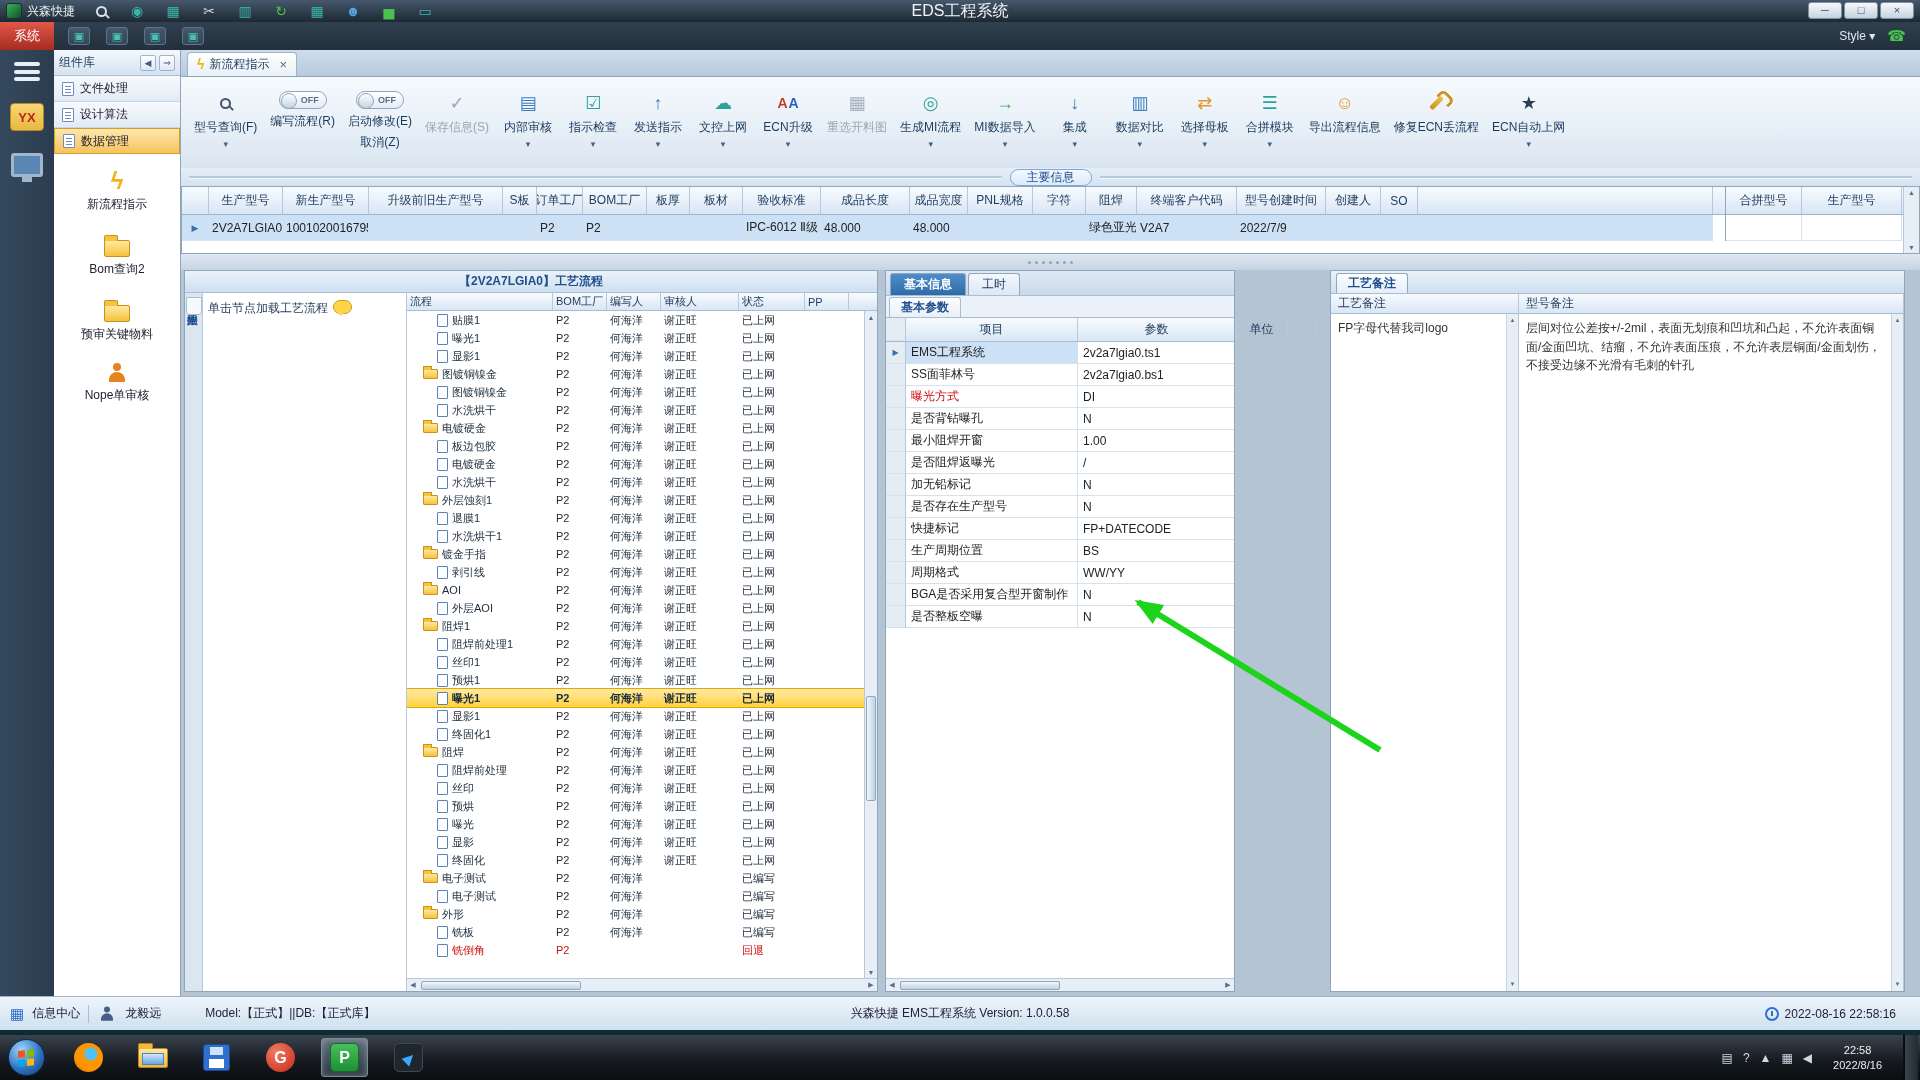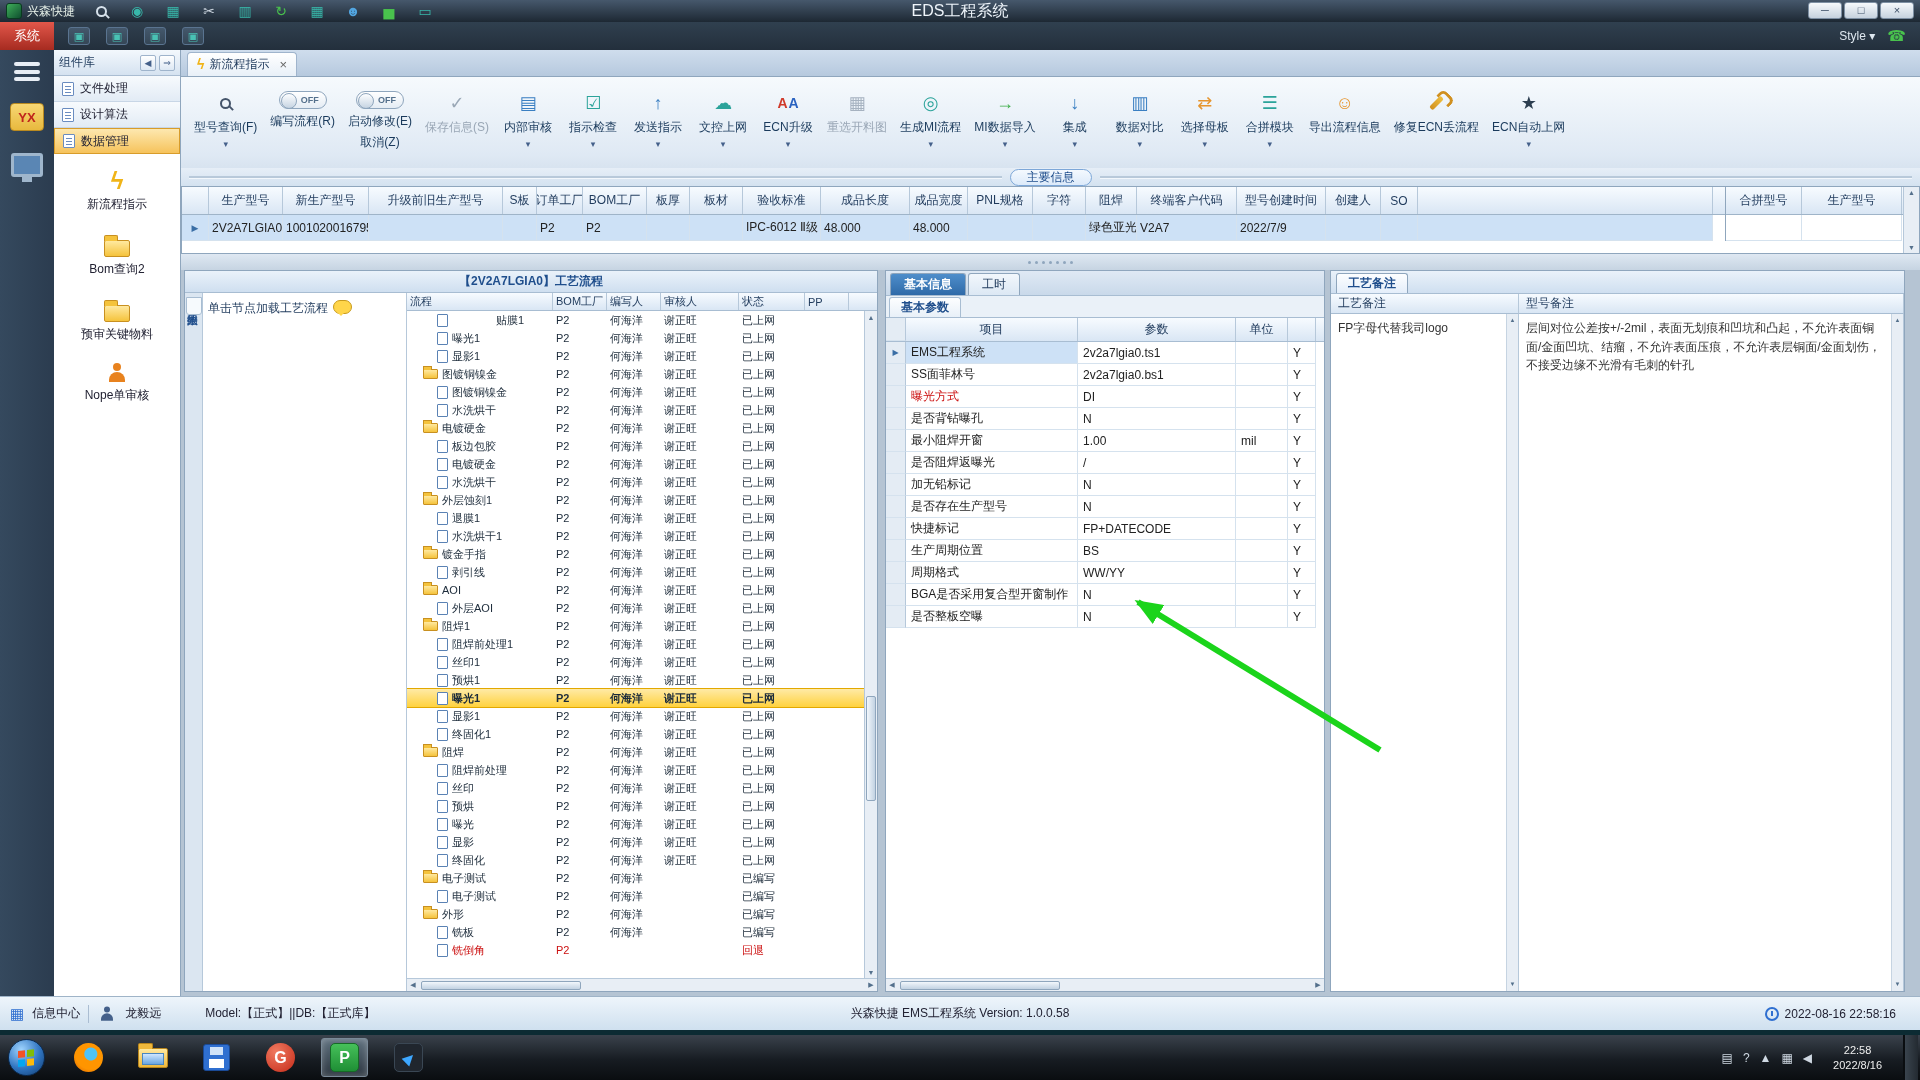--- a/index.html
+++ b/index.html
@@ -123,21 +123,21 @@
   .tree-rows{flex:1;overflow:hidden;}
   .trow{display:flex;height:18px;font-size:11px;color:#1c2b3a;}
   .trow>div{display:flex;align-items:center;padding:0 3px;white-space:nowrap;overflow:hidden;flex:none;}
   .trow.red>div{color:#cc1111;}
   .trow.hl{background:linear-gradient(#ffeaa6,#ffd23e);outline:1px solid #e2a800;font-weight:bold;}
   .i-page{width:11px;height:13px;background:#fff;border:1px solid #5a82b4;border-radius:1px;margin-right:4px;flex:none;}
   .i-folder-s{width:15px;height:10px;background:linear-gradient(#ffe9a0,#f5c33c);border:1px solid #c89020;border-radius:1px;margin-right:4px;flex:none;position:relative;}
   .i-folder-s::before{content:"";position:absolute;top:-4px;left:-1px;width:7px;height:3px;background:#f5c33c;border:1px solid #c89020;border-bottom:none;}
 
   
-  #basic-panel{position:absolute;left:885px;top:270px;width:440px;height:722px;background:#fff;border:1px solid #8fa6bd;display:flex;flex-direction:column;z-index:2;}
+  #basic-panel{position:absolute;left:885px;top:270px;width:350px;height:722px;background:#fff;border:1px solid #8fa6bd;display:flex;flex-direction:column;z-index:2;}
   .bp-tabs{height:25px;background:linear-gradient(#dfe9f4,#c9d9ea);display:flex;align-items:flex-end;padding-left:4px;gap:2px;border-bottom:1px solid #a8bdd2;flex:none;}
   .bp-tab{height:22px;padding:0 13px;font-size:12px;display:flex;align-items:center;border:1px solid #8fa6bd;border-bottom:none;border-radius:3px 3px 0 0;}
   .bp-tab.active{background:linear-gradient(#4e8ecb,#2f6aa8);color:#fff;font-weight:bold;}
   .bp-tab.inactive{background:linear-gradient(#f2f7fc,#dce8f4);color:#1f3a5c;}
   .bp-subtabs{height:22px;background:#eaf1f8;border-bottom:1px solid #a8bdd2;display:flex;align-items:flex-end;padding-left:3px;flex:none;}
   .bp-subtab{height:20px;padding:0 11px;background:linear-gradient(#fdfeff,#e8f0f8);border:1px solid #a8bdd2;border-bottom:none;border-radius:3px 3px 0 0;font-size:12px;color:#1f4e8c;font-weight:bold;display:flex;align-items:center;}
   .bg-header{display:flex;height:24px;background:linear-gradient(#f7fbff,#d9e6f4);border-bottom:1px solid #a8bdd2;font-size:12px;color:#1f3a5c;flex:none;}
   .bg-h{border-right:1px solid #b6c8da;display:flex;align-items:center;justify-content:center;flex:none;}
   #bg-rows{flex:1;overflow:hidden;}
   .bg-row{display:flex;height:22px;font-size:12px;}
@@ -491,21 +491,21 @@
           <div class="tc" style="width: 146px;">流程</div>
           <div class="tc" style="width: 54px;">BOM工厂</div>
           <div class="tc" style="width: 54px;">编写人</div>
           <div class="tc" style="width: 78px;">审核人</div>
           <div class="tc" style="width: 66px;">状态</div>
           <div class="tc" style="width: 44px;">PP</div>
         </div>
       <div class="tree-scroll">
         <div class="tree-rows" id="tree-rows">
             <div class="trow">
-              <div class="tflow" style="width: 146px; padding-left: 30px; gap: 44px;">
+              <div class="tflow" style="width: 146px; padding-left: 30px;">
                 <i class="i-page"></i>
                 <span>贴膜1</span>
               </div>
               <div style="width: 54px;">P2</div>
               <div style="width: 54px;">何海洋</div>
               <div style="width: 78px;">谢正旺</div>
               <div style="width: 66px;">已上网</div>
               <div style="width: 44px;"></div>
             </div>
             <div class="trow">

